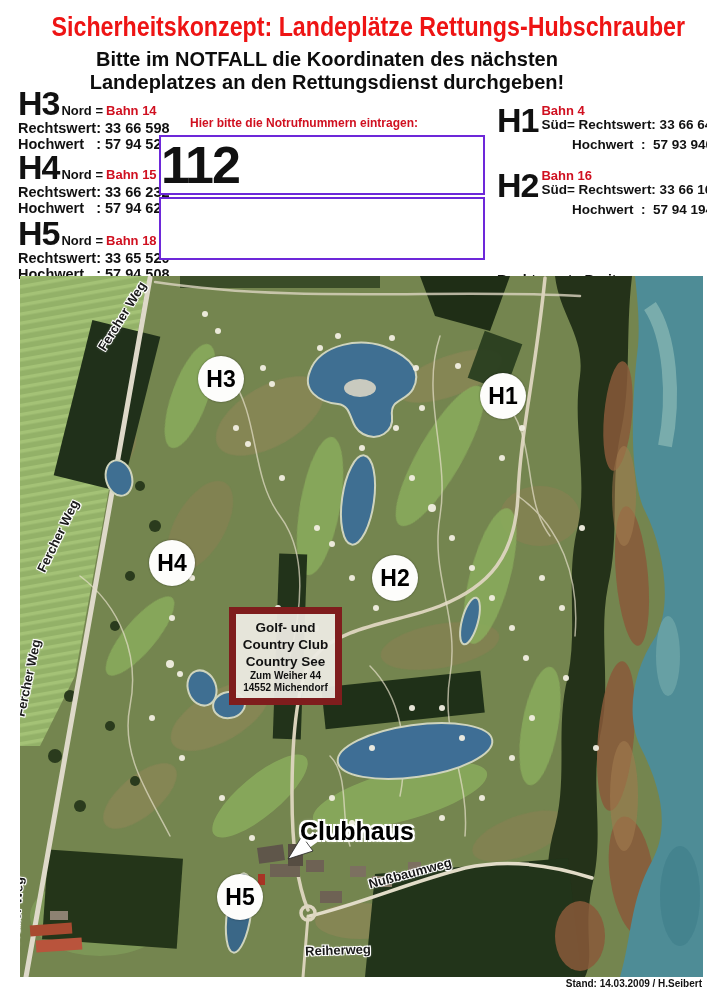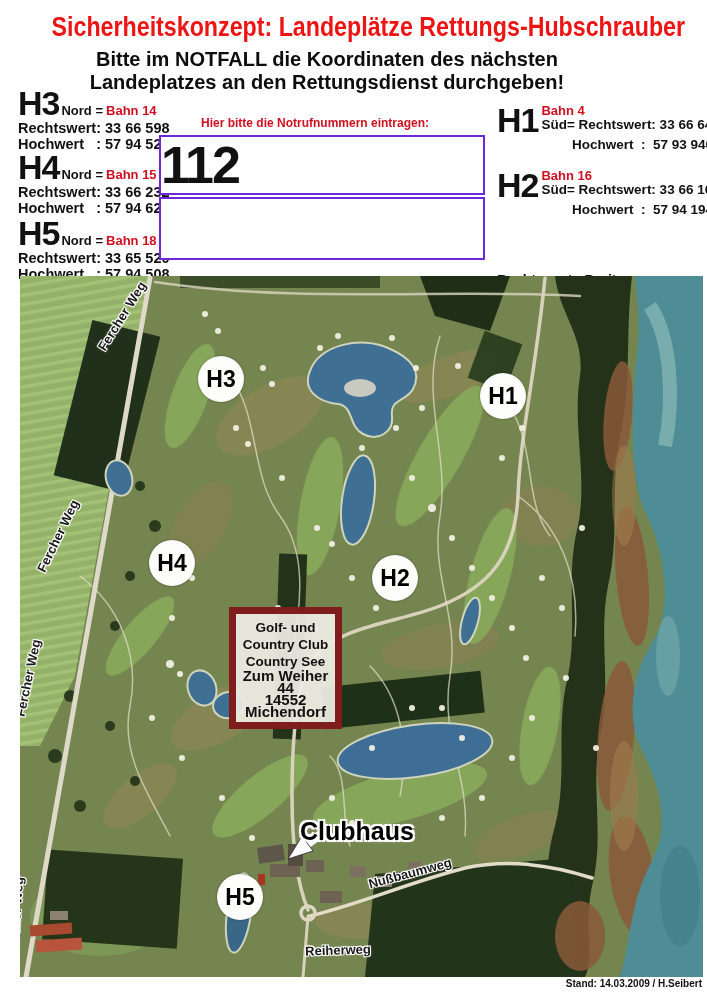--- a/index.html
+++ b/index.html
@@ -18,40 +18,40 @@
   .dir{font-size:13px;margin:0 3px 3px 2px;}
   .bahn{font-size:13px;color:#d01020;margin-bottom:3px;white-space:pre;}
   .coord{font-size:14.5px;line-height:16px;white-space:pre;}
   .site-right .row1{display:flex;align-items:flex-start;}
   .site-right .col{margin-left:3px;margin-top:2px;}
   .site-right .bahn{margin:0;line-height:12px;}
   .site-right .coord{font-size:13.5px;line-height:15px;}
   .site-right .hoch{margin-left:75px;}
   .legend{position:absolute;left:497px;top:238px;font-weight:bold;font-size:14px;line-height:17px;white-space:pre;}
   
-  .emg-label{position:absolute;left:152px;top:116px;width:326px;text-align:center;
+  .emg-label{position:absolute;left:141px;top:116px;width:326px;text-align:center;
              font-size:12px;font-weight:bold;color:#d01020;}
   .emg-box{position:absolute;left:159px;width:322px;border:2px solid #6d28d9;background:#fff;
            display:flex;align-items:center;justify-content:flex-start;}
   .emg-box1{top:135px;height:56px;}
   .emg-box2{top:197px;height:59px;}
   .emg-number{font-size:52px;font-weight:bold;letter-spacing:-2px;color:#111;}
   
   #map{position:absolute;left:20px;top:276px;width:683px;height:701px;overflow:hidden;background:#74854f;}
   #map svg{position:absolute;left:0;top:0;}
   .h-marker{position:absolute;width:46px;height:46px;border-radius:50%;background:#fdfdfb;
             box-shadow:0 0 2px rgba(0,0,0,.45);display:flex;align-items:center;justify-content:center;
             font-size:23px;font-weight:bold;color:#000;}
   .street{position:absolute;font-size:13px;font-weight:bold;color:#1a1a1a;white-space:nowrap;
           transform-origin:center;
           text-shadow:-1px -1px 0 #fff,1px -1px 0 #fff,-1px 1px 0 #fff,1px 1px 0 #fff,0 0 3px #fff;}
   .club-box{position:absolute;left:209px;top:331px;width:97px;background:rgba(236,234,226,.95);
             border:7px solid #7f1d1d;text-align:center;padding:5px 1px 4px 1px;}
   .club-box .l-big{font-size:13.5px;font-weight:bold;line-height:17px;}
-  .club-box .l-small{font-size:15px;font-weight:bold;line-height:12px;}
+  .club-box .l-small{font-size:10px;font-weight:bold;line-height:12px;}
   .clubhaus{position:absolute;left:337px;top:555px;transform:translate(-50%,-50%);
             font-size:25px;font-weight:bold;color:#000;white-space:nowrap;
             text-shadow:-2px -2px 0 #fff,2px -2px 0 #fff,-2px 2px 0 #fff,2px 2px 0 #fff,0 0 4px #fff;}
   .stand{position:absolute;top:978px;right:5px;font-size:10px;font-weight:bold;color:#111;}
 </style>
 </head>
 <body>
 
 <div id="page">
 

